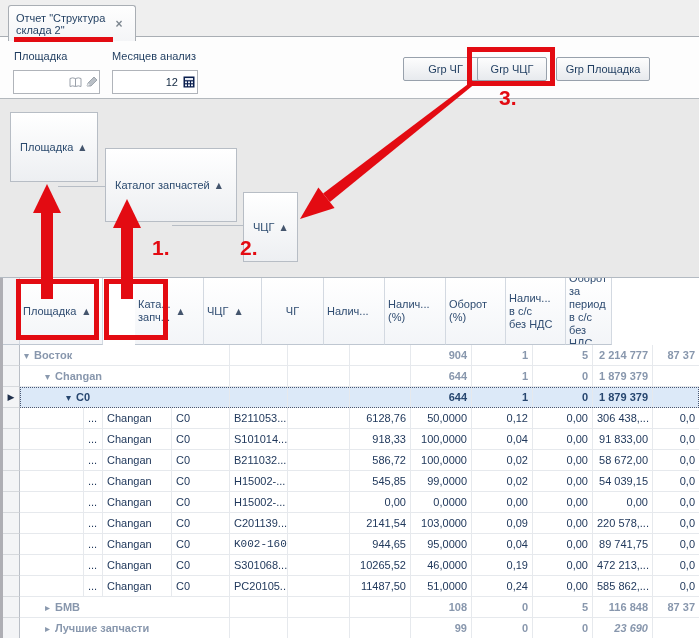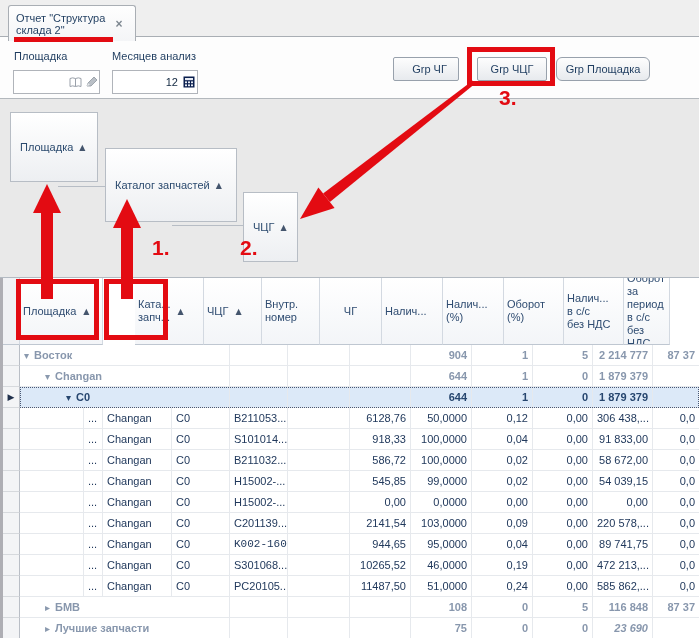--- a/index.html
+++ b/index.html
@@ -131,23 +131,23 @@
           <rect x="5" y="5.4" width="2" height="1.8" fill="#e8ecf4"></rect>
           <rect x="8" y="5.4" width="2" height="1.8" fill="#e8ecf4"></rect>
           <rect x="2" y="8.4" width="2" height="1.8" fill="#e8ecf4"></rect>
           <rect x="5" y="8.4" width="2" height="1.8" fill="#e8ecf4"></rect>
           <rect x="8" y="8.4" width="2" height="1.8" fill="#e8ecf4"></rect>
         </svg>
     </span>
   </div>
 
 
-  <div class="grp-btn" style="left:393px; width:66px;padding-left:7px;">Grp ЧГ</div>
+  <div class="grp-btn" style="left:403px; width:78px;padding-left:7px;">Grp ЧГ</div>
   <div class="grp-btn" style="left:477px; width:70px;">Grp ЧЦГ</div>
-  <div class="grp-btn" style="left:556px; width:94px;border-radius:6px;">Grp Площадка</div>
+  <div class="grp-btn" style="left:556px; width:94px;">Grp Площадка</div>
 </div>
 
 <div class="grouppanel">
   <div class="gconn" style="left:58px; top:87px; width:47px;"></div>
   <div class="gconn" style="left:172px; top:126px; width:71px;"></div>
 
   <div class="gbox" style="left:10px; top:13px; width:88px; height:70px;">
     <span>Площадка</span>
     <span class="sort glyph">▲</span>
   </div>
@@ -172,24 +172,20 @@
         <span class="hsort glyph">▲</span>
       </div>
       <div class="hcell" style="width: 69px; margin-left: 32px;">
         <span class="hlabel">Ката...
 запч...</span>
         <span class="hsort glyph">▲</span>
       </div>
       <div class="hcell" style="width: 58px;">
         <span class="hlabel">ЧЦГ</span>
         <span class="hsort glyph">▲</span>
-      </div>
-      <div class="hcell" style="width: 58px;">
-        <span class="hlabel">Внутр.
-номер</span>
       </div>
       <div class="hcell" style="width: 62px; justify-content: center;">
         <span class="hlabel">ЧГ</span>
       </div>
       <div class="hcell" style="width: 61px;">
         <span class="hlabel">Налич...</span>
       </div>
       <div class="hcell" style="width: 61px;">
         <span class="hlabel">Налич...
 (%)</span>
@@ -440,21 +436,21 @@
         <div class="cell-ind glyph"></div>
         <div class="rowc">
           <div style="width: 21px;"></div>
           <div class="tree-cell" style="width: 189px; padding-left: 4px;">
             <span class="exp glyph">▸</span>
             <span class="grp-text">Лучшие запчасти</span>
           </div>
           <div class="cell num grp-text" style="width: 58px; font-weight: bold;"></div>
           <div class="cell num grp-text" style="width: 62px; font-weight: bold;"></div>
           <div class="cell num grp-text" style="width: 61px; font-weight: bold;"></div>
-          <div class="cell num grp-text" style="width: 61px; font-weight: bold;">75</div>
+          <div class="cell num grp-text" style="width: 61px; font-weight: bold;">99</div>
           <div class="cell num grp-text" style="width: 61px; font-weight: bold;">0</div>
           <div class="cell num grp-text" style="width: 60px; font-weight: bold;">0</div>
           <div class="cell num grp-text" style="width: 60px; font-weight: bold; font-style: italic;">23 690</div>
           <div class="cell num grp-text noborder" style="width: 46px; font-weight: bold;"></div>
         </div>
       </div>
     </div>
 </div>
 
 <svg class="overlay">

